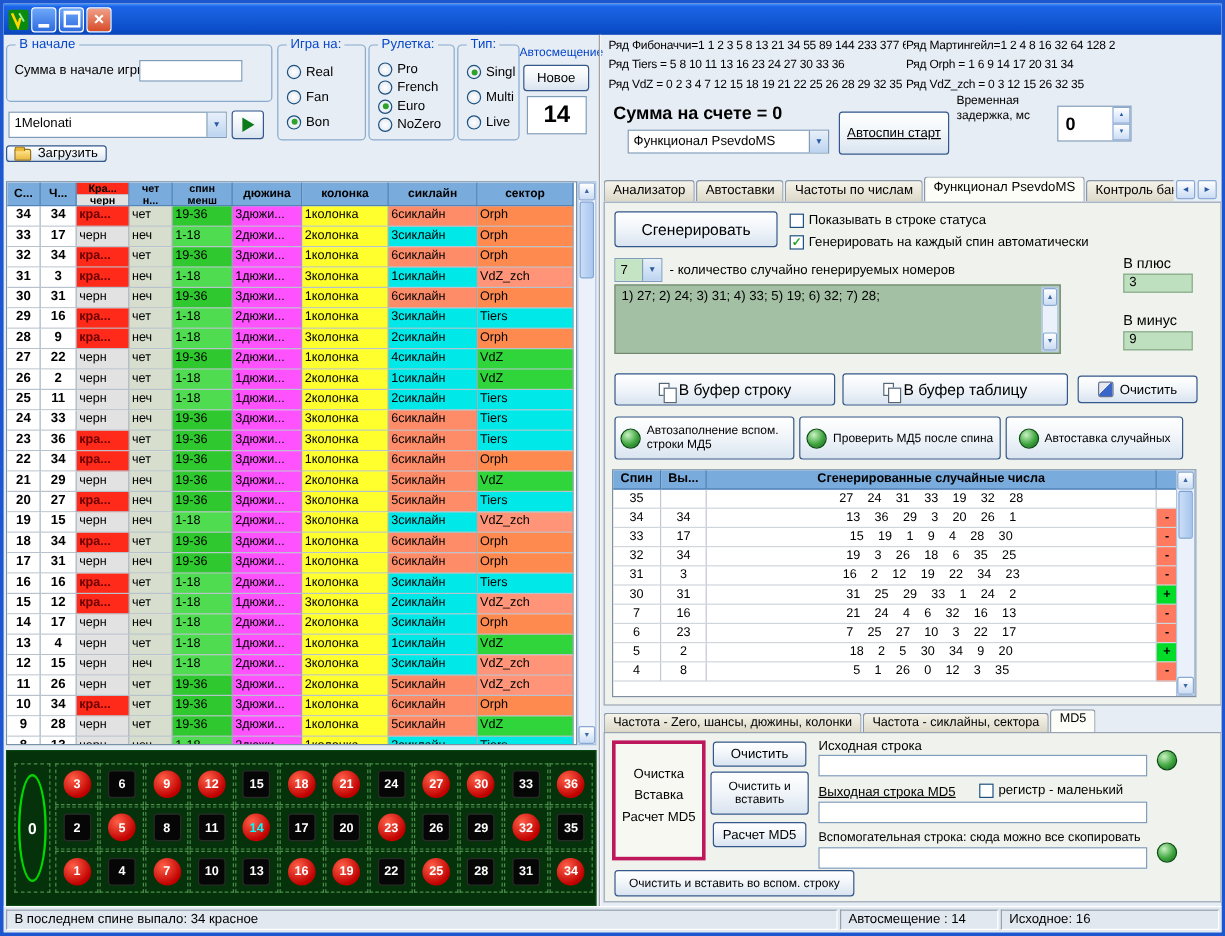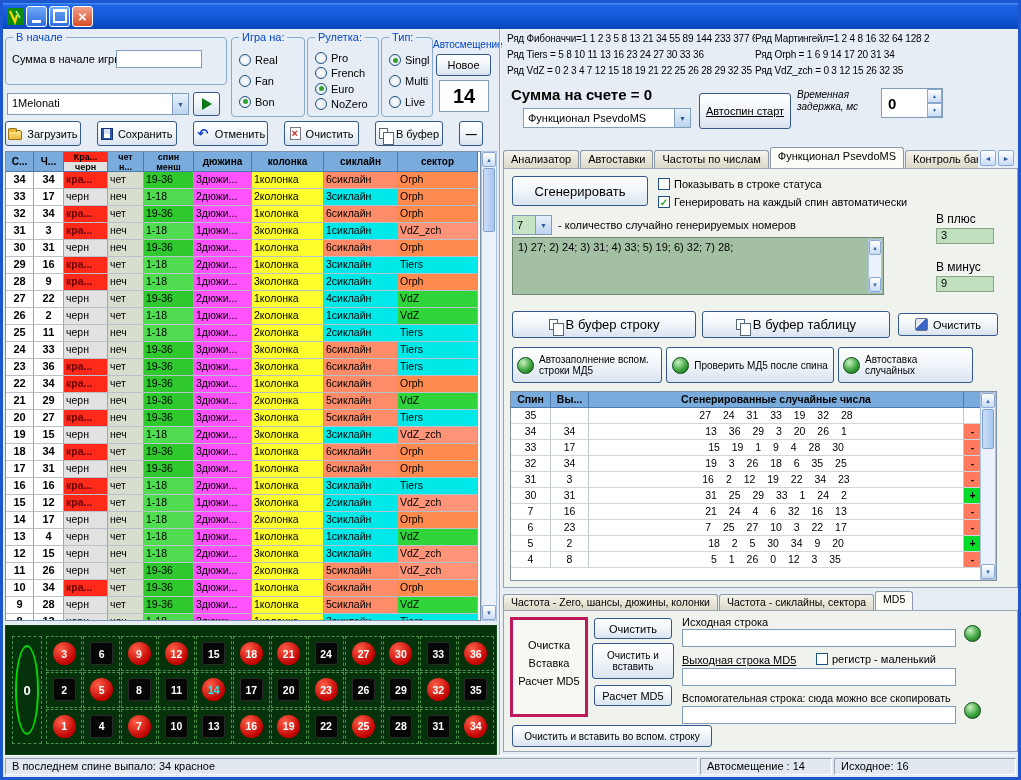--- a/index.html
+++ b/index.html
@@ -68,21 +68,21 @@
   .sum-lbl { left:6px; top:15px; }
   .sum-input { left:110px; top:12px; width:86px; height:18px; }
   .preset-combo { left:4px; top:64px; width:182px; height:22px; }
   .play-btn { left:190px; top:63px; width:27px; height:24px; }
   .gb-game { left:228px; top:8px; width:74px; height:80px; }
   .gb-wheel { left:304px; top:8px; width:72px; height:80px; }
   .gb-type { left:378px; top:8px; width:52px; height:80px; }
   .as-title { position:absolute; left:430px; top:10px; color:#0646C8; font-size:10px; white-space:nowrap; }
   .as-new { left:433px; top:25px; width:55px; height:22px; }
   .as-value { position:absolute; left:436px; top:51px; width:50px; height:32px; background:#fff; border:1px solid #7F9DB9; font-size:20px; font-weight:bold; display:flex; align-items:center; justify-content:center; }
-  .toolbar { position:absolute; left:2px; top:92px; width:478px; height:25px; display:flex; gap:16px; }
+  .toolbar { position:absolute; left:2px; top:92px; width:478px; height:25px; display:flex; gap:16px;flex-direction:column; }
   .tool-btn { position:static; }
   .tool-btn:nth-child(1){width:84px} .tool-btn:nth-child(2){width:88px} .tool-btn:nth-child(3){width:84px}
   .tool-btn:nth-child(4){width:82px} .tool-btn:nth-child(5){width:76px} .tool-btn:nth-child(6){width:26px;font-weight:bold}
 
   
   .hist { position:absolute; left:2px; top:122px; width:476px; height:470px; background:#fff; border:1px solid #7890A8; overflow:hidden; }
   .hist-row { display:grid; grid-template-columns:28px 30px 44px 36px 50px 58px 72px 74px 80px; height:17px; }
   .hist-head { height:20px; }
   .cell { border-right:1px solid #9AA6B4; border-bottom:1px solid #B8C2CC; padding:1px 2px; white-space:nowrap; overflow:hidden; font-size:10.5px; line-height:13px; }
   .hc { background:#79ABDC; border-right:1px solid #4A7AAE; border-bottom:1px solid #4A7AAE; font-weight:bold; text-align:center; font-size:10px; padding:0; line-height:19px; }
@@ -117,21 +117,21 @@
   .chip-b { background:#060606; border-radius:3px; border:1px solid #2A2A2A; }
   .chip-hl { color:#00FFFF; }
 
   
   .series-l { position:absolute; left:6px; top:4px; width:248px; }
   .series-r { position:absolute; left:254px; top:4px; width:262px; }
   .series-line { height:16px; white-space:nowrap; overflow:hidden; font-size:10px; letter-spacing:-0.2px; }
   .acct-label { position:absolute; left:10px; top:57px; font-size:15px; font-weight:bold; white-space:nowrap; }
   .func-combo { left:22px; top:79px; width:168px; height:20px; }
   .autospin-btn { left:198px; top:64px; width:92px; height:36px;text-decoration:underline; }
-  .delay-lbl { position:absolute; left:296px; top:60px; width:82px; font-size:10px; line-height:12px;font-style:italic; }
+  .delay-lbl { position:absolute; left:296px; top:50px; width:82px; font-size:10px; line-height:12px; }
   .delay-spin { position:absolute; left:380px; top:59px; width:62px; height:30px; background:#fff; border:1px solid #7F9DB9; display:flex; }
   .delay-spin .sv { flex:1; display:flex; align-items:center; padding-left:6px; font-size:15px; font-weight:bold; }
   .spin-btns { width:15px; display:flex; flex-direction:column; }
   .spin-b { flex:1; font-size:5px; display:flex; align-items:center; justify-content:center; background:linear-gradient(180deg,#FFF,#CBDCF6); border:1px solid #8AA9D2; color:#2A5AA0; }
   .spin-up::before { content:"▲"; } .spin-dn::before { content:"▼"; }
 
   
   .rtabs { position:absolute; left:2px; top:118px; height:21px; display:flex; align-items:flex-end; max-width:475px; overflow:hidden; }
   .tab { padding:2px 7px 3px; border:1px solid #8A98A8; border-bottom:none; border-radius:3px 3px 0 0; background:linear-gradient(180deg,#F6F4EA,#DCD8C8); margin-right:1px; white-space:nowrap; height:18px; font-size:11px; }
   .tab-active { background:#FDFDF8; height:21px; position:relative; z-index:2; }
@@ -147,21 +147,21 @@
   .plus-lbl { left:432px; top:43px; font-size:12px; }
   .plus-box { position:absolute; left:432px; top:59px; width:58px; height:16px; background:#BFE0BF; border:1px solid #8AA88A; padding-left:4px; }
   .numbers-area { position:absolute; left:8px; top:68px; width:372px; height:58px; background:#A4C0A4; border:1px solid #708870; padding:3px 18px 3px 5px; font-size:11px; overflow:hidden; }
   .num-scroll { right:1px; top:1px; bottom:1px; width:14px; left:auto; position:absolute; }
   .minus-lbl { left:432px; top:91px; font-size:12px; }
   .minus-box { position:absolute; left:432px; top:107px; width:58px; height:16px; background:#BFE0BF; border:1px solid #8AA88A; padding-left:4px; }
   .buf-line-btn { left:8px; top:142px; width:184px; height:27px; font-size:13px; }
   .buf-table-btn { left:198px; top:142px; width:188px; height:27px; font-size:13px; }
   .gen-clear-btn { left:394px; top:144px; width:100px; height:23px; }
   .md5b { top:178px; height:36px; font-size:10px; line-height:11px; text-align:left; padding:2px 4px; }
-  .md5b1 { left:8px; width:150px; } .md5b2 { left:162px; width:168px; } .md5b3 { left:334px; width:135px; }
+  .md5b1 { left:8px; width:150px; } .md5b2 { left:162px; width:168px; } .md5b3 { left:334px; width:148px; }
 
   
   .spins { position:absolute; left:6px; top:222px; width:487px; height:190px; background:#fff; border:1px solid #8090A0; }
   .spin-row { display:grid; grid-template-columns:40px 38px 375px 18px; height:16px; }
   .scell { border-right:1px solid #C0C8D0; border-bottom:1px solid #D0D6DC; font-size:10.5px; line-height:14px; white-space:nowrap; overflow:hidden; }
   .spin-head .scell { background:#79ABDC; border-color:#4A7AAE; font-weight:bold; text-align:center; }
   .c-mid { text-align:center; }
   .c-nums { text-align:center; word-spacing:9px; }
   .c-res { text-align:center; font-weight:bold; }
   .res-plus { background:#00DC28; } .res-minus { background:#FF7A5E; }

